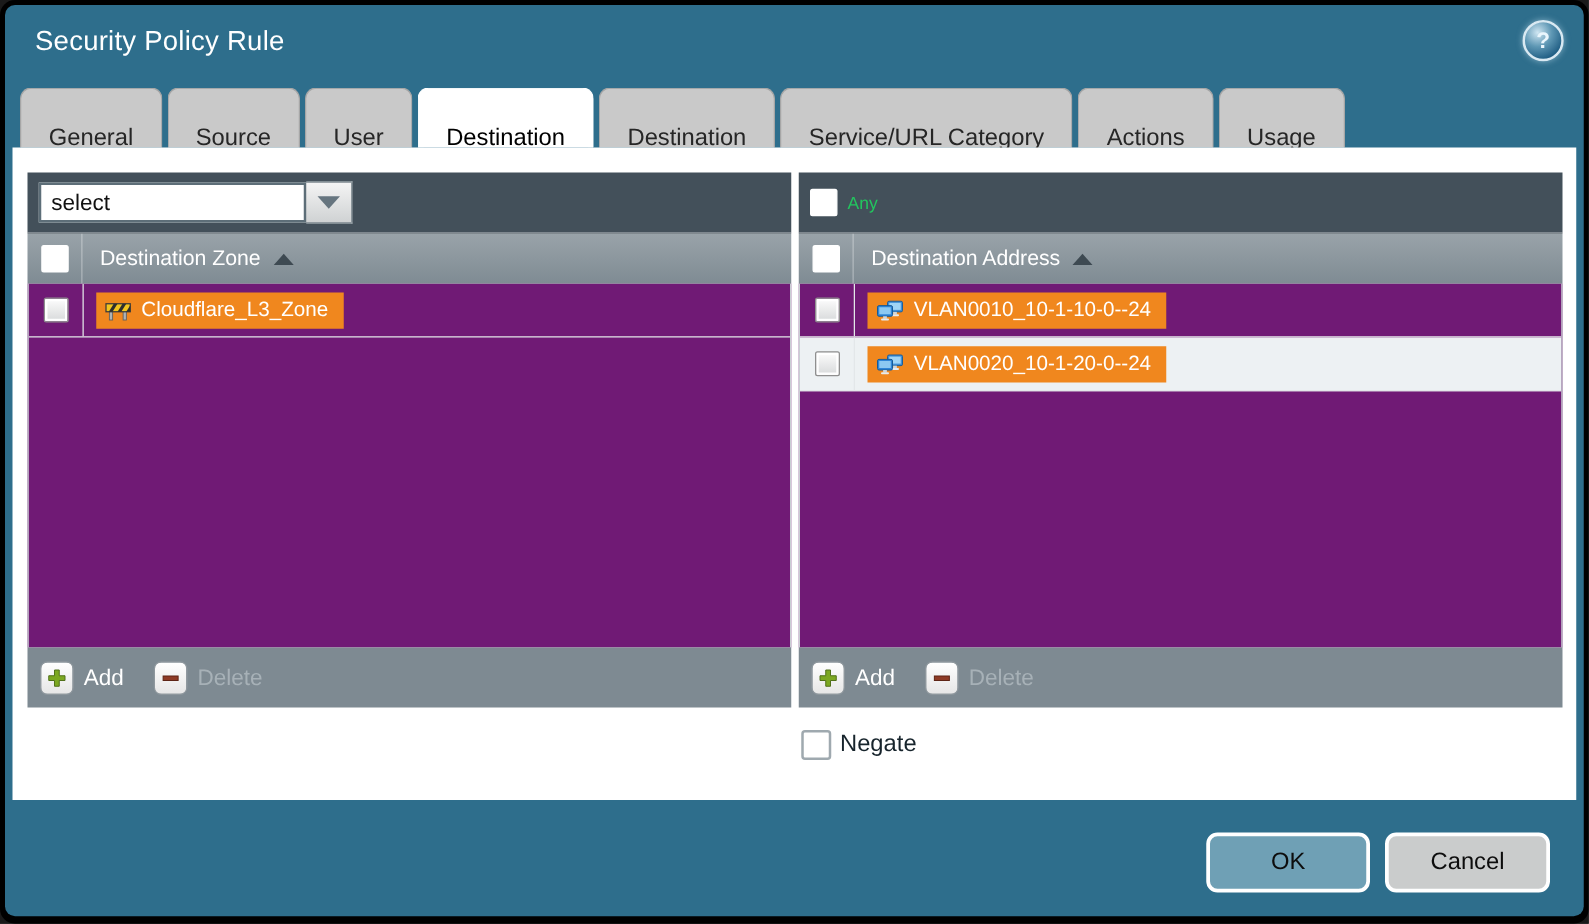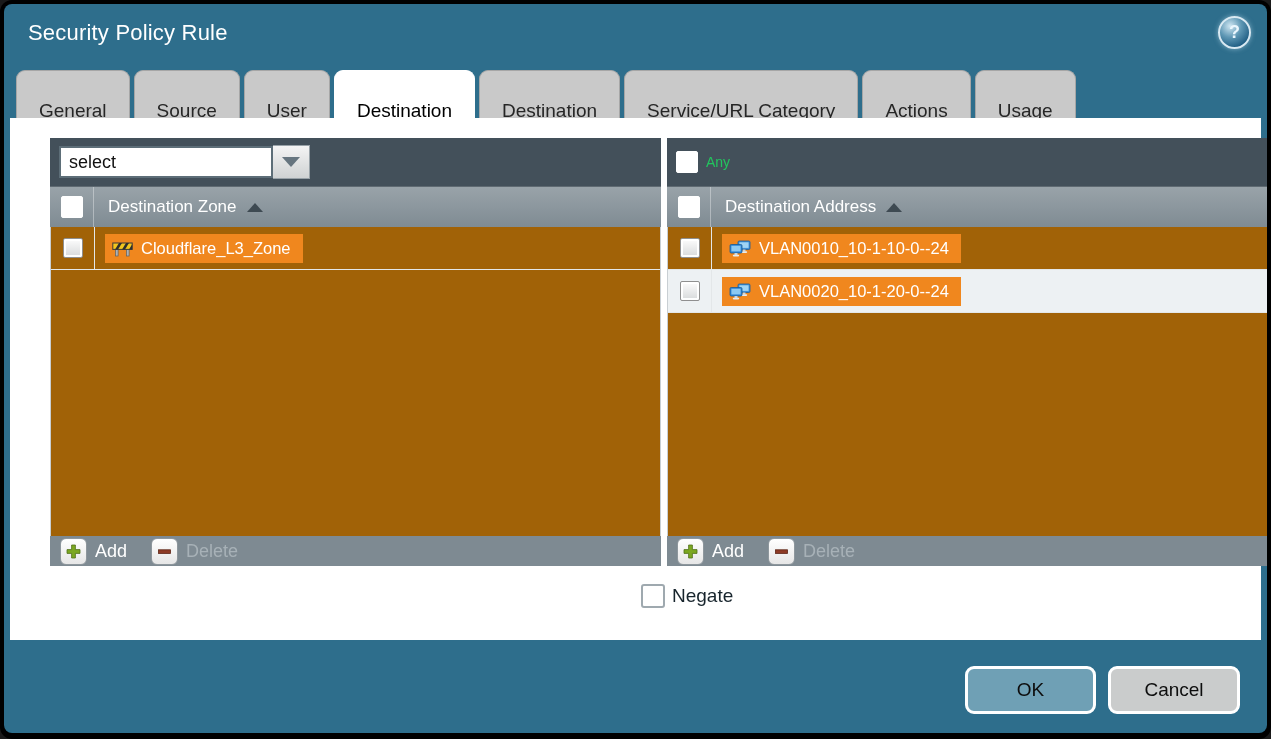--- a/index.html
+++ b/index.html
@@ -16,29 +16,29 @@
 
   
   .tabs{position:absolute;left:12px;top:66px;display:flex;gap:4px;height:48px;}
   .tab{height:48px;line-height:48px;padding:16px 22px;background:#C9C9C9;border:1px solid #a6a6a6;border-bottom:none;
        border-radius:9px 9px 0 0;font-size:19px;color:#262626;box-sizing:border-box;cursor:pointer;white-space:nowrap;}
   .tab.active{background:#fff;border-color:#fff;color:#000000;position:relative;z-index:3;}
 
   
   .content{position:absolute;left:6px;right:6px;top:114px;height:522px;background:#fff;z-index:2;}
 
-  .panel{position:absolute;top:20px;height:428px;display:flex;flex-direction:column;box-sizing:border-box;margin-left:28px;}
+  .panel{position:absolute;top:20px;height:428px;display:flex;flex-direction:column;box-sizing:border-box;}
   .panel-zone{left:12px;width:611px;}
   .panel-addr{left:629px;width:611px;}
 
   .p-header{height:48px;background:#43505A;display:flex;align-items:center;padding:0 9px;box-sizing:border-box;}
   .p-colhead{height:40px;background:linear-gradient(#99a3a9,#7f8b93);display:flex;align-items:stretch;
              color:#fff;font-size:17px;border-top:1px solid #5f6a72;}
-  .p-body{flex:1;background:#a16207;border-left:1px solid #c9cfd3;border-right:1px solid #c9cfd3;overflow:hidden;}
-  .p-footer{height:30px;background:#7E8A92;display:flex;align-items:center;padding:0 10px;gap:24px;}
+  .p-body{flex:1;background:#701a75;border-left:1px solid #c9cfd3;border-right:1px solid #c9cfd3;overflow:hidden;}
+  .p-footer{height:48px;background:#7E8A92;display:flex;align-items:center;padding:0 10px;gap:24px;}
 
   .cb-cell{width:44px;display:flex;justify-content:center;align-items:center;box-sizing:border-box;}
   .p-colhead .cb-cell{border-right:1px solid rgba(255,255,255,.35);}
   .colhead-label{display:flex;align-items:center;padding-left:14px;gap:10px;}
   .sort-asc{width:0;height:0;border-left:8px solid transparent;border-right:8px solid transparent;border-bottom:9px solid #3E4A52;}
 
   
   .cb{box-sizing:border-box;cursor:pointer;}
   .cb-row{width:20px;height:20px;border:1px solid #8f8f8f;background:linear-gradient(#fdfdfd,#d7d9da);
           box-shadow:inset 0 0 0 2px rgba(255,255,255,.95);border-radius:2px;}

